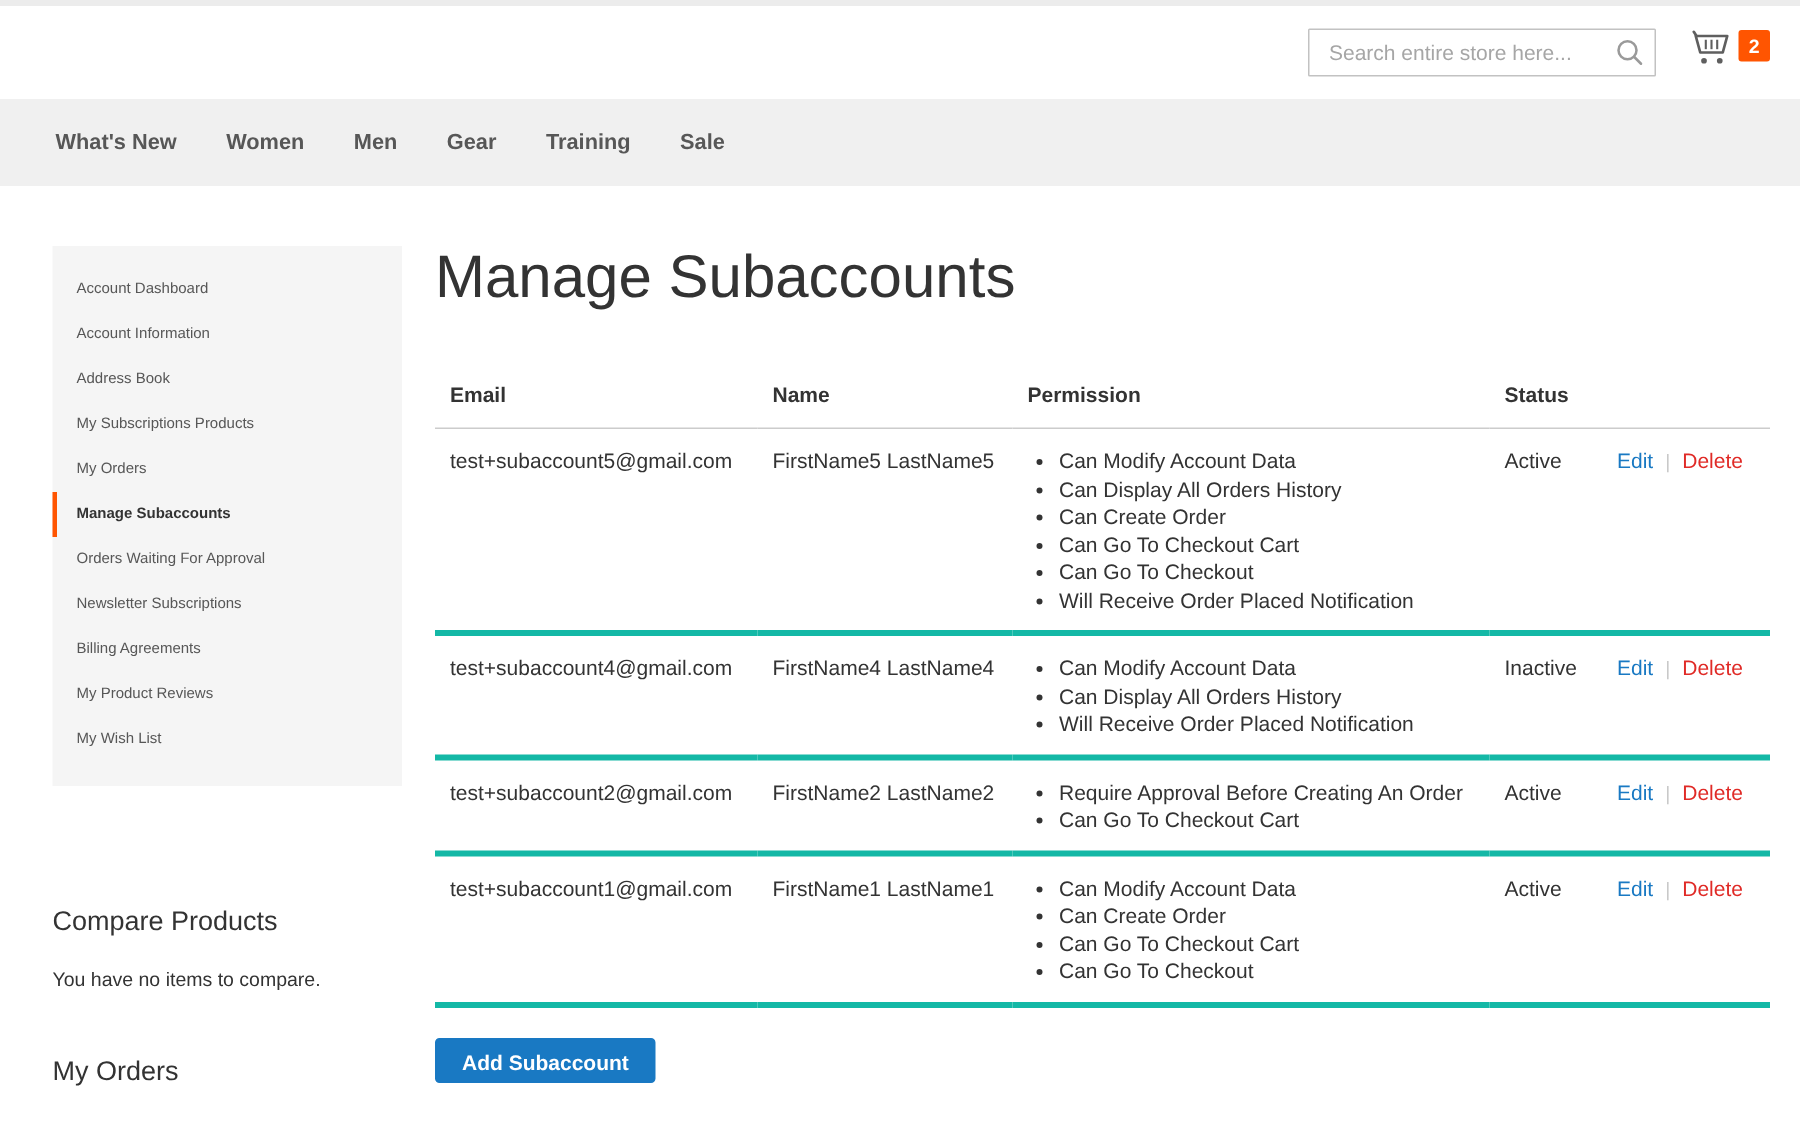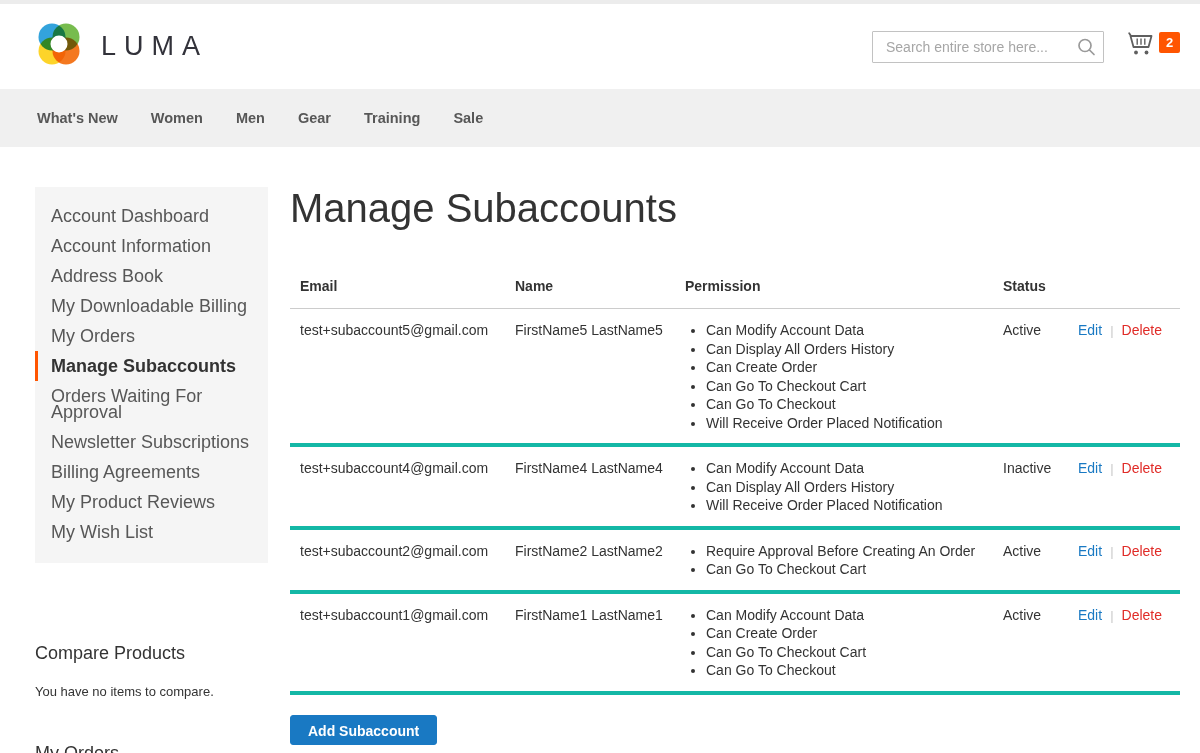--- a/index.html
+++ b/index.html
@@ -39,21 +39,21 @@
   }
 
   
   .nav{background:#f0f0f0;height:58px;display:flex;align-items:center;padding-left:37px;}
   .nav-item{font-weight:700;font-size:14.5px;color:#575757;margin-right:33px;cursor:pointer;}
 
   
   .page{display:flex;align-items:flex-start;padding:40px 20px 0 35px;}
   .sidebar-col{width:233px;flex:none;margin-right:22px;}
   .account-nav{background:#f5f5f5;padding:14px 0 16px;margin:0;list-style:none;}
-  .account-nav-item{padding:7px 16px;font-size:18px;color:#575757;line-height:16px;cursor:pointer;}
+  .account-nav-item{padding:7px 16px;font-size:10px;color:#575757;line-height:16px;cursor:pointer;}
   .account-nav-item.active{border-left:3px solid var(--accent);padding-left:13px;color:#333;font-weight:700;}
   .compare-title{margin-top:80px;font-size:18px;color:#333;font-weight:400;}
   .compare-empty{margin-top:20px;font-size:13px;color:#333;}
   .myorders-title{margin-top:44px;font-size:18px;color:#333;font-weight:400;}
 
   
   .main-col{flex:1;min-width:0;}
   .page-title{font-size:40px;font-weight:300;color:#333;margin:0 0 49px;line-height:1.05;}
   table.subaccounts{width:100%;border-collapse:collapse;}
   .subaccounts th{
@@ -77,32 +77,20 @@
     color:#fff;font-weight:700;font-size:14px;padding:7px 17px;height:30px;cursor:pointer;
     font-family:"Liberation Sans","DejaVu Sans",sans-serif;
   }
 </style>
 </head>
 <body>
 
 <div class="top-strip"></div>
 
 <header class="header">
-  <div class="logo">
-    <span class="logo-mark">
-      <svg width="52" height="52" viewBox="0 0 52 52">
-        <circle cx="19" cy="19" r="13.5" fill="#33a3dc" style="mix-blend-mode:multiply"></circle>
-        <circle cx="33" cy="19" r="13.5" fill="#77bc4e" style="mix-blend-mode:multiply"></circle>
-        <circle cx="19" cy="33" r="13.5" fill="#fdd42a" style="mix-blend-mode:multiply"></circle>
-        <circle cx="33" cy="33" r="13.5" fill="#f47820" style="mix-blend-mode:multiply"></circle>
-        <circle cx="26" cy="26" r="8.5" fill="#ffffff"></circle>
-      </svg>
-    </span>
-    <span class="logo-text">LUMA</span>
-  </div>
   <div class="header-right">
     <div class="search-box">
       <input class="search-input" type="text" placeholder="Search entire store here..." style="">
       <span class="search-icon">
         <svg width="19" height="19" viewBox="0 0 19 19">
           <circle cx="8" cy="8" r="6" fill="none" stroke="#9a9a9a" stroke-width="1.7"></circle>
           <line x1="12.5" y1="12.5" x2="17" y2="17" stroke="#9a9a9a" stroke-width="1.7" stroke-linecap="round"></line>
         </svg>
       </span>
     </div>
@@ -134,21 +122,21 @@
     </div>
 </nav>
 
 <div class="page">
 
   <aside class="sidebar-col">
     <ul class="account-nav">
         <li class="account-nav-item">Account Dashboard</li>
         <li class="account-nav-item">Account Information</li>
         <li class="account-nav-item">Address Book</li>
-        <li class="account-nav-item">My Downloadable Billing</li>
+        <li class="account-nav-item">My Subscriptions Products</li>
         <li class="account-nav-item">My Orders</li>
         <li class="account-nav-item active">Manage Subaccounts</li>
         <li class="account-nav-item">Orders Waiting For Approval</li>
         <li class="account-nav-item">Newsletter Subscriptions</li>
         <li class="account-nav-item">Billing Agreements</li>
         <li class="account-nav-item">My Product Reviews</li>
         <li class="account-nav-item">My Wish List</li>
       </ul>
     <div class="compare-title">Compare Products</div>
     <div class="compare-empty">You have no items to compare.</div>

